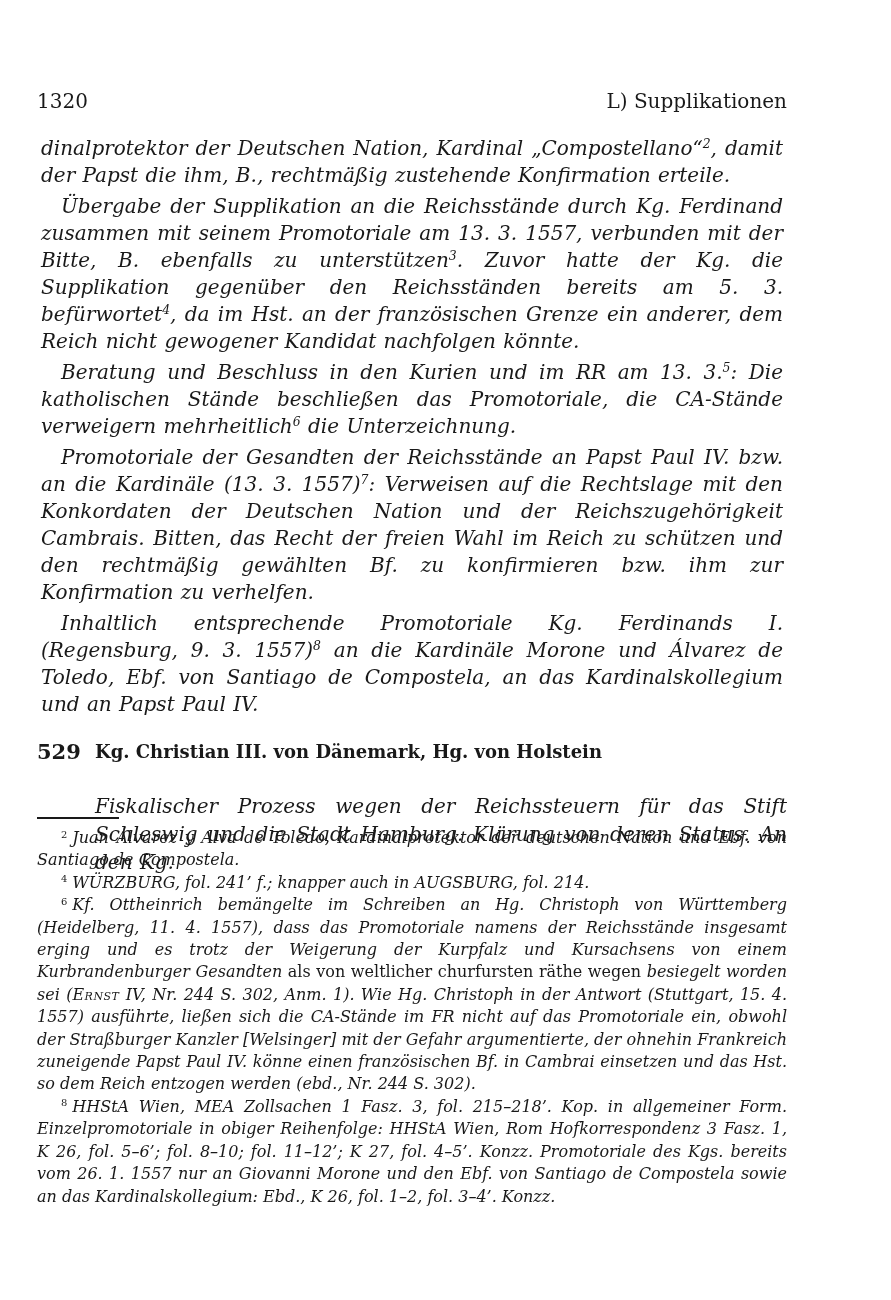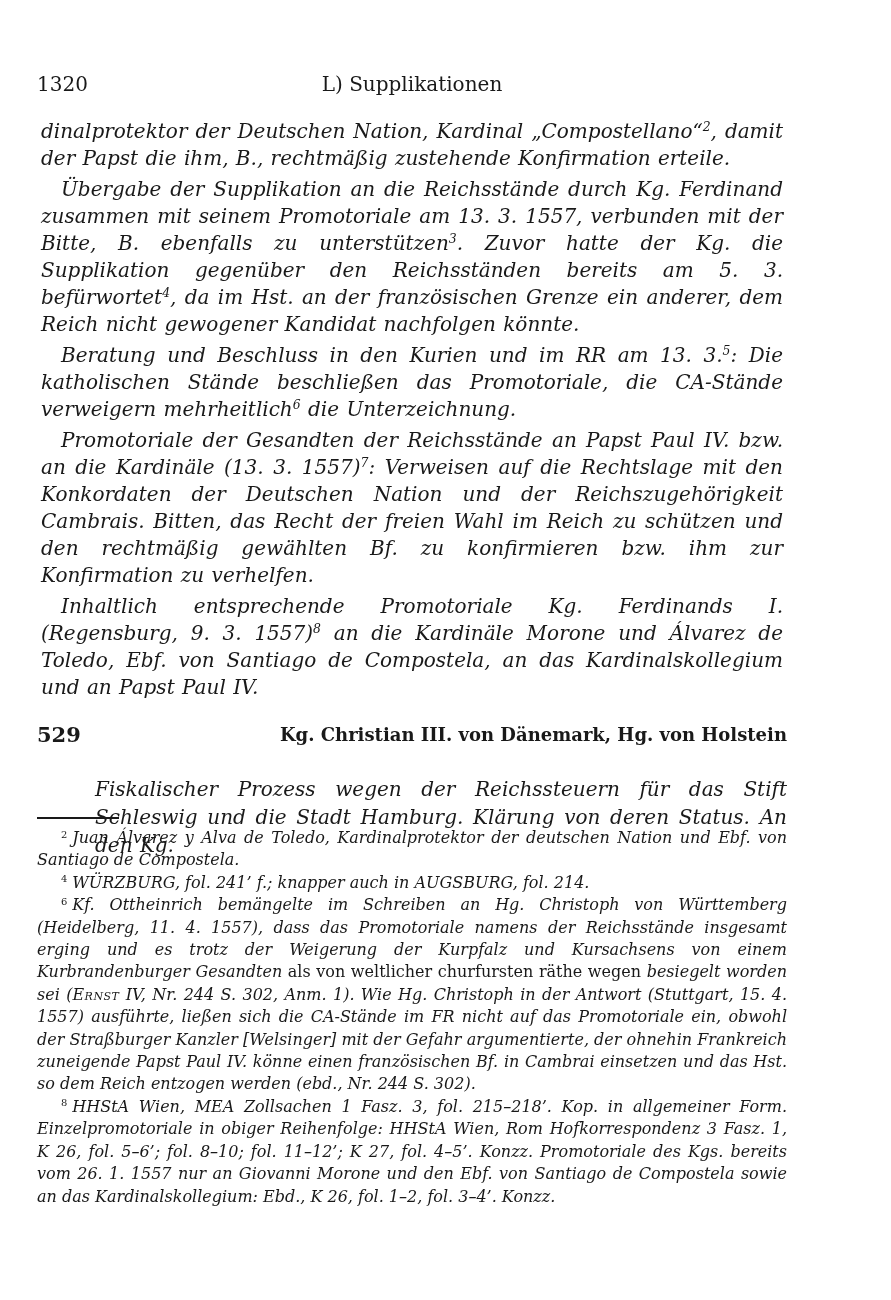--- a/index.html
+++ b/index.html
@@ -12,41 +12,41 @@
     width: 891px;
     height: 1300px;
     background: #ffffff;
     color: #191919;
     font-family: "DejaVu Serif", "Liberation Serif", serif;
     overflow: hidden;
   }
   .content {
     position: absolute;
     left: 37px;
-    top: 72px;
+    top: 89px;
     width: 750px;
   }
   
   .running-header {
     position: relative;
     height: 26px;
     font-size: 20px;
     font-style: normal;
   }
   .page-number {
     position: absolute;
     left: 0;
     top: 0;
   }
   .running-title {
     position: absolute;
     left: 0;
     right: 0;
     top: 0;
-    text-align: center;
+    text-align: right;
   }
   
   .body-text {
     margin-top: 20px;
     font-style: italic;
     font-size: 20px;
     line-height: 27px;
     text-align: justify;
     word-spacing: 1px;
   }
@@ -65,21 +65,20 @@
     top: -0.55em;
   }
   
   .entry-heading {
     margin-top: 21px;
     display: flex;
     font-style: normal;
     font-weight: 700;
     font-size: 21px;
     line-height: 26px;
-    justify-content: space-between;
   }
   .entry-number {
     flex: 0 0 58px;
   }
   .entry-title {
     margin: 0;
     font-size: 18px;
     font-weight: 700;
   }
   .entry-summary {

